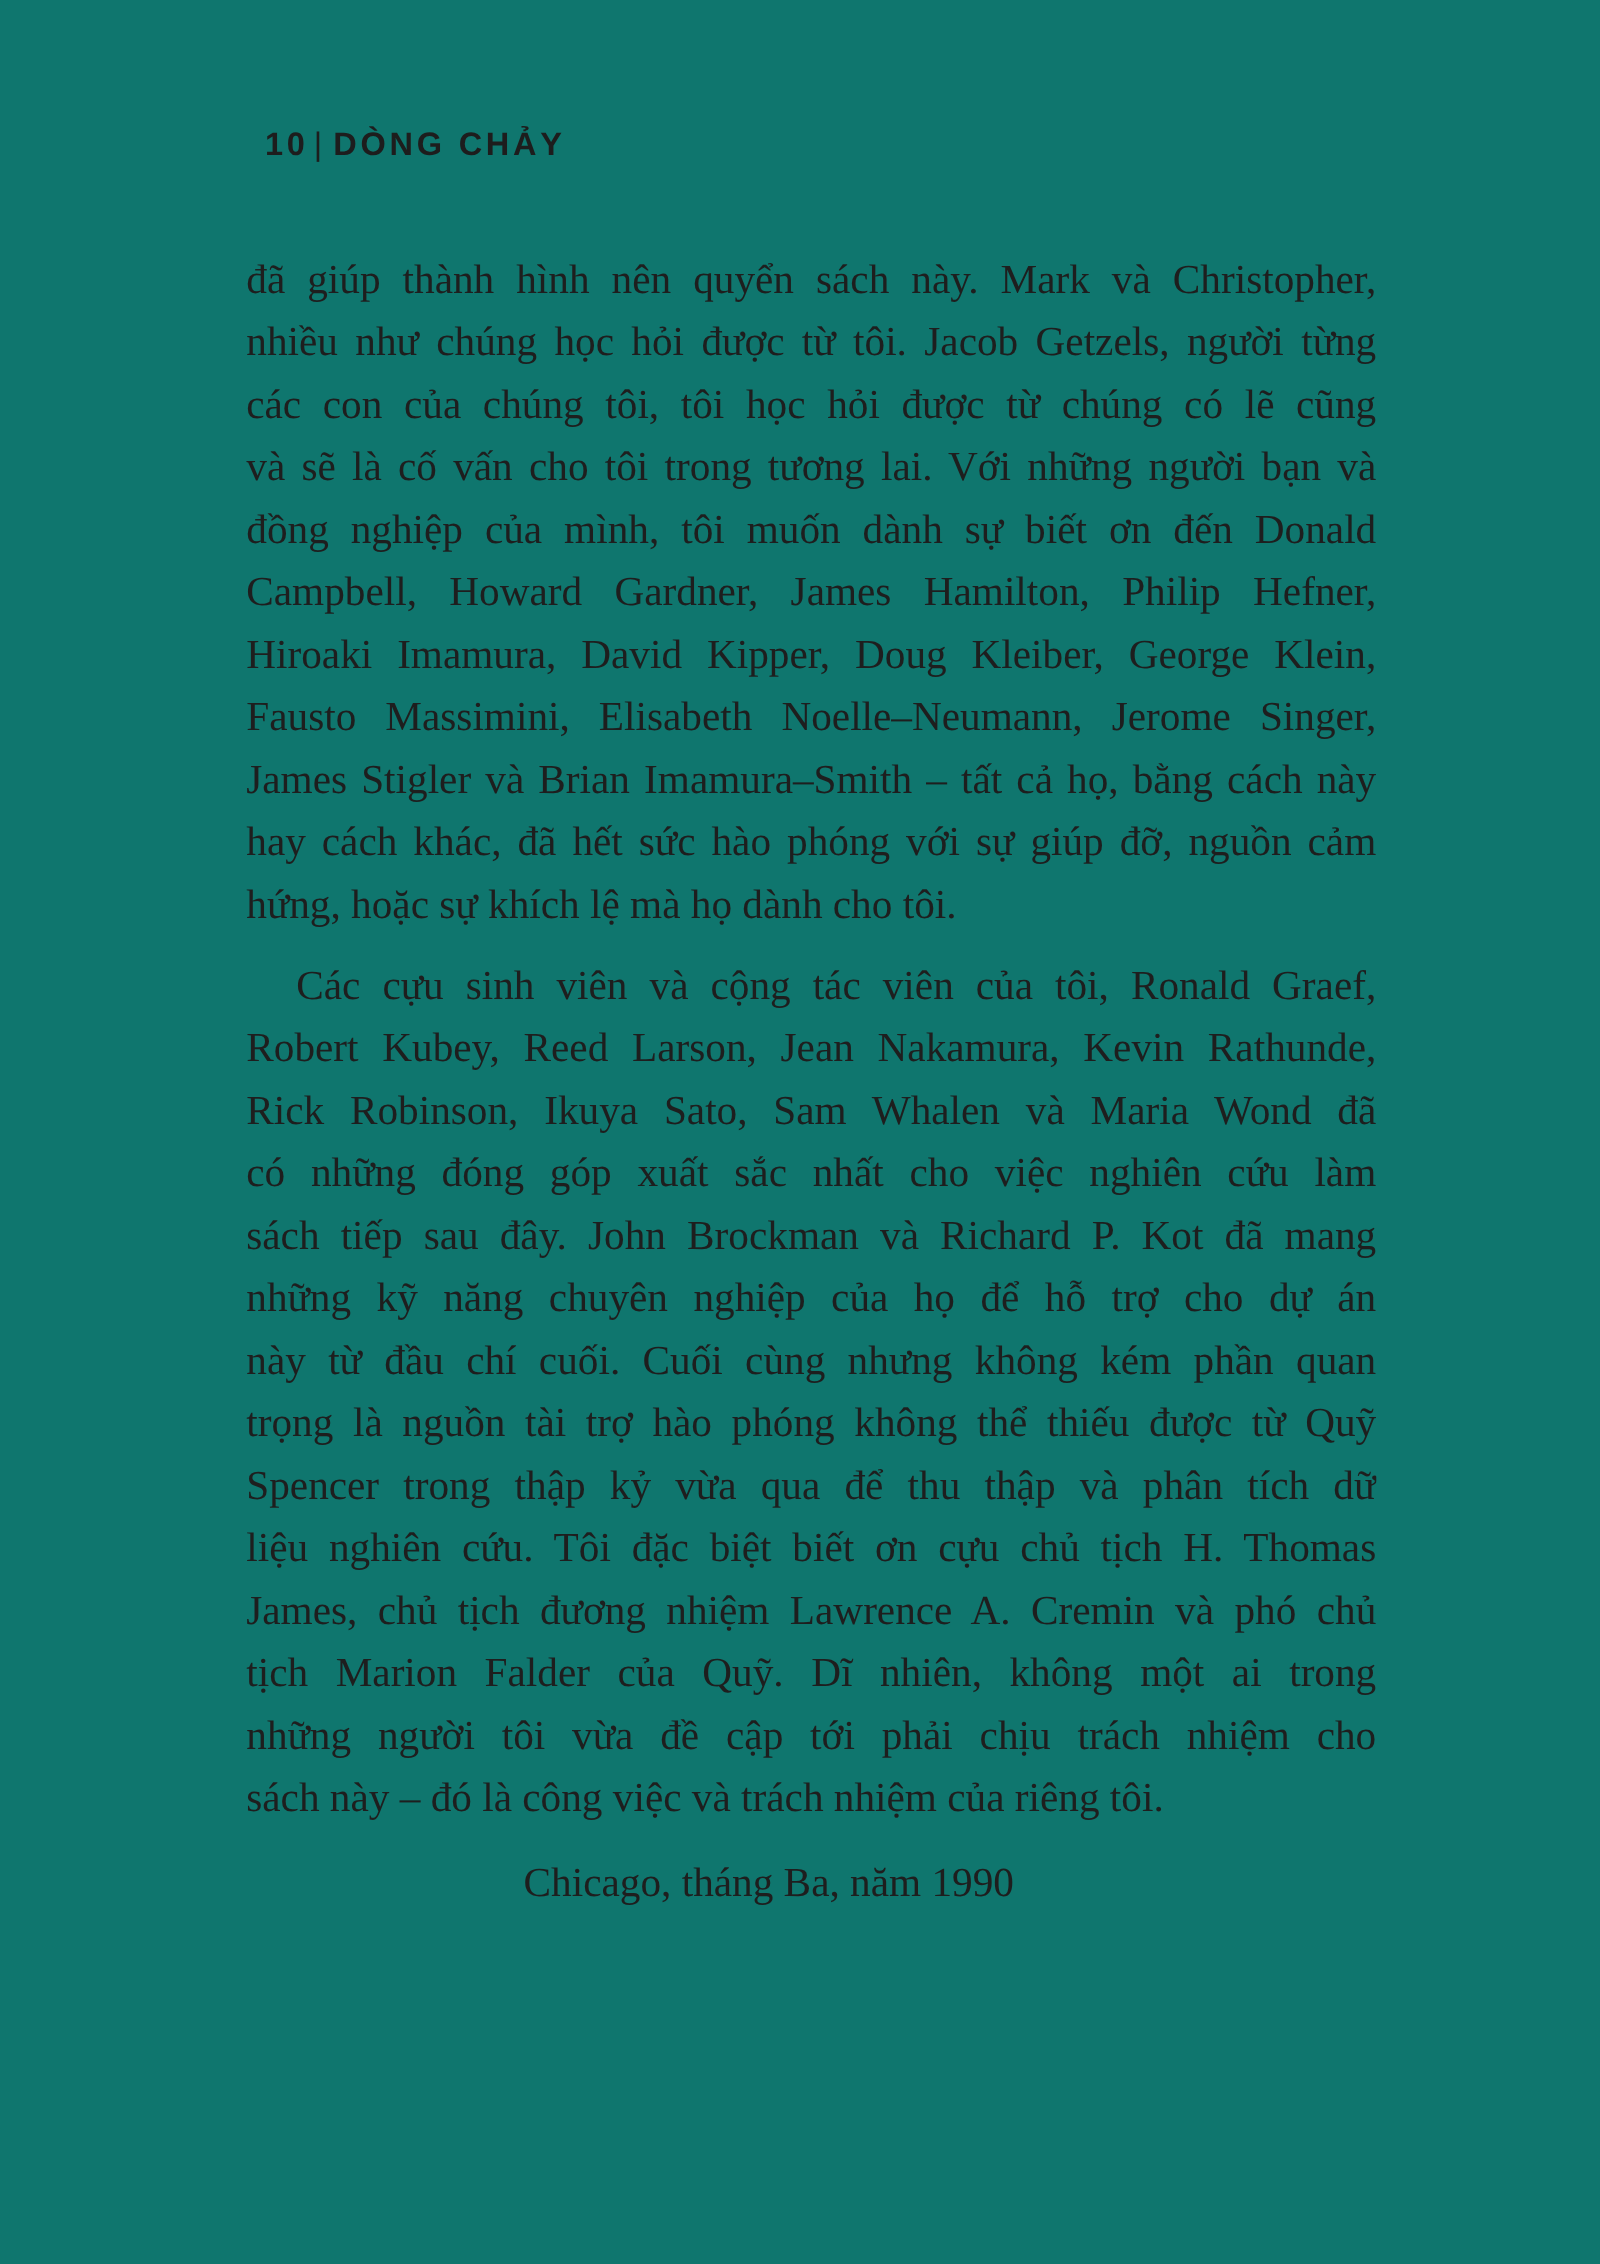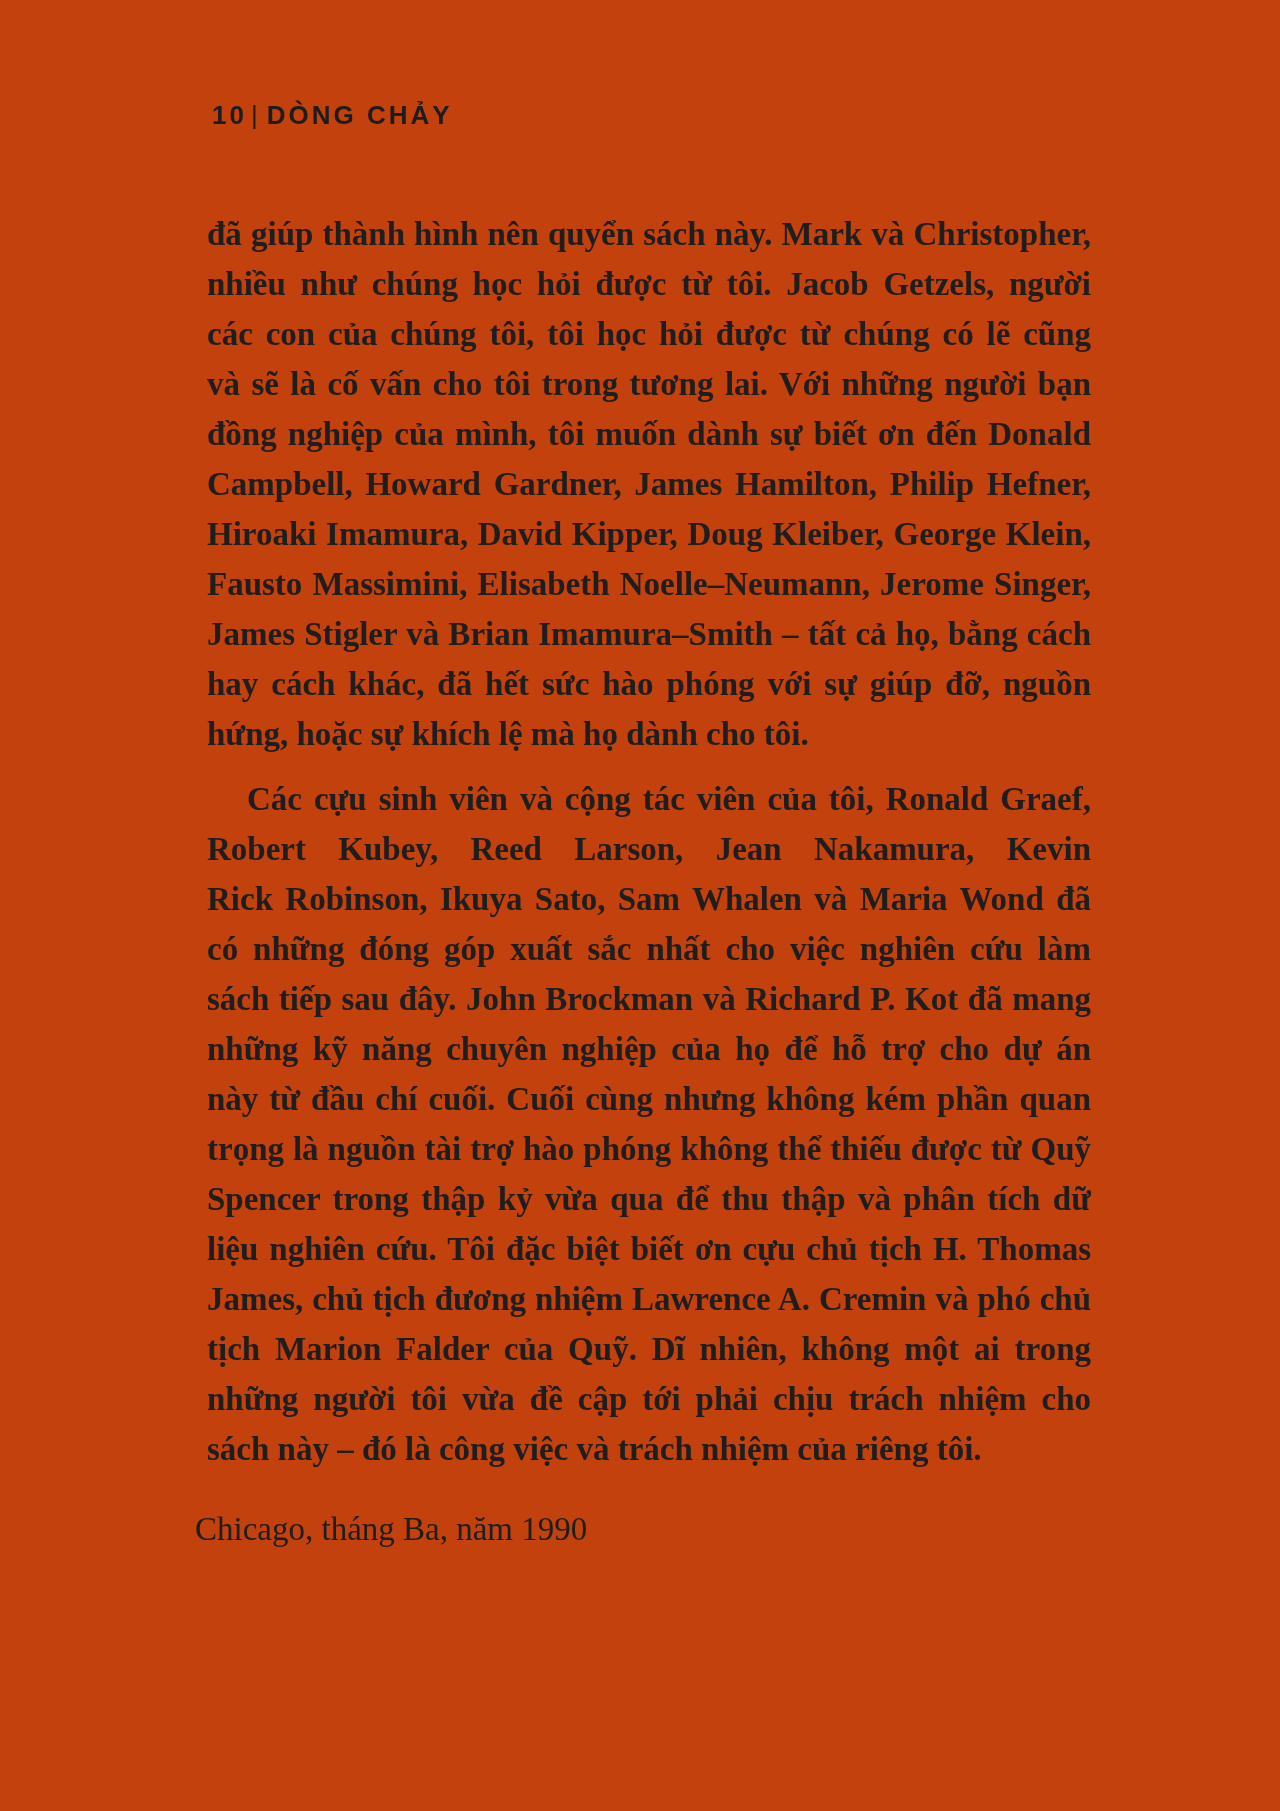--- a/index.html
+++ b/index.html
@@ -4,21 +4,21 @@
 <style>
   html, body {
     margin: 0;
     padding: 0;
     background: #ffffff;
   }
   .page {
     position: relative;
     width: 1280px;
     height: 1811px;
-    background: #c2410c;
+    background: #0f766e;
     overflow: hidden;
     font-family: "Liberation Serif", "DejaVu Serif", serif;
     color: #1e1e1e;
   }
   
   .running-head {
     position: absolute;
     left: 212px;
     top: 100px;
     font-family: "Liberation Sans", "DejaVu Sans", sans-serif;
@@ -35,36 +35,36 @@
   
   .text-block {
     position: absolute;
     left: 195px;
     top: 197px;
     width: 908px;
     font-size: 33px;
     line-height: 50px;
     color: #1e1e1e;
   }
-  .paragraph { margin: 12px; padding: 0; font-weight: bold; }
+  .paragraph { margin: 2px; padding: 0; }
   .para-2 { margin-top: 15px; }
   .line {
     height: 50px;
     overflow: hidden;
     text-align: justify;
     text-align-last: justify;
     white-space: normal;
   }
   .line.last { text-align-last: left; }
   .line.indent { text-indent: 40px; }
 
   .signature {
-    margin-top: 30px;
+    margin-top: 18px;
     height: 50px;
-    text-align: left;
+    text-align: center;
     padding-right: 68px;
     box-sizing: border-box;
   }
 
   .watermark {
     position: absolute;
     right: 14px;
     top: 1866px;
     font-family: "Liberation Sans", "DejaVu Sans", sans-serif;
     font-size: 18px;

